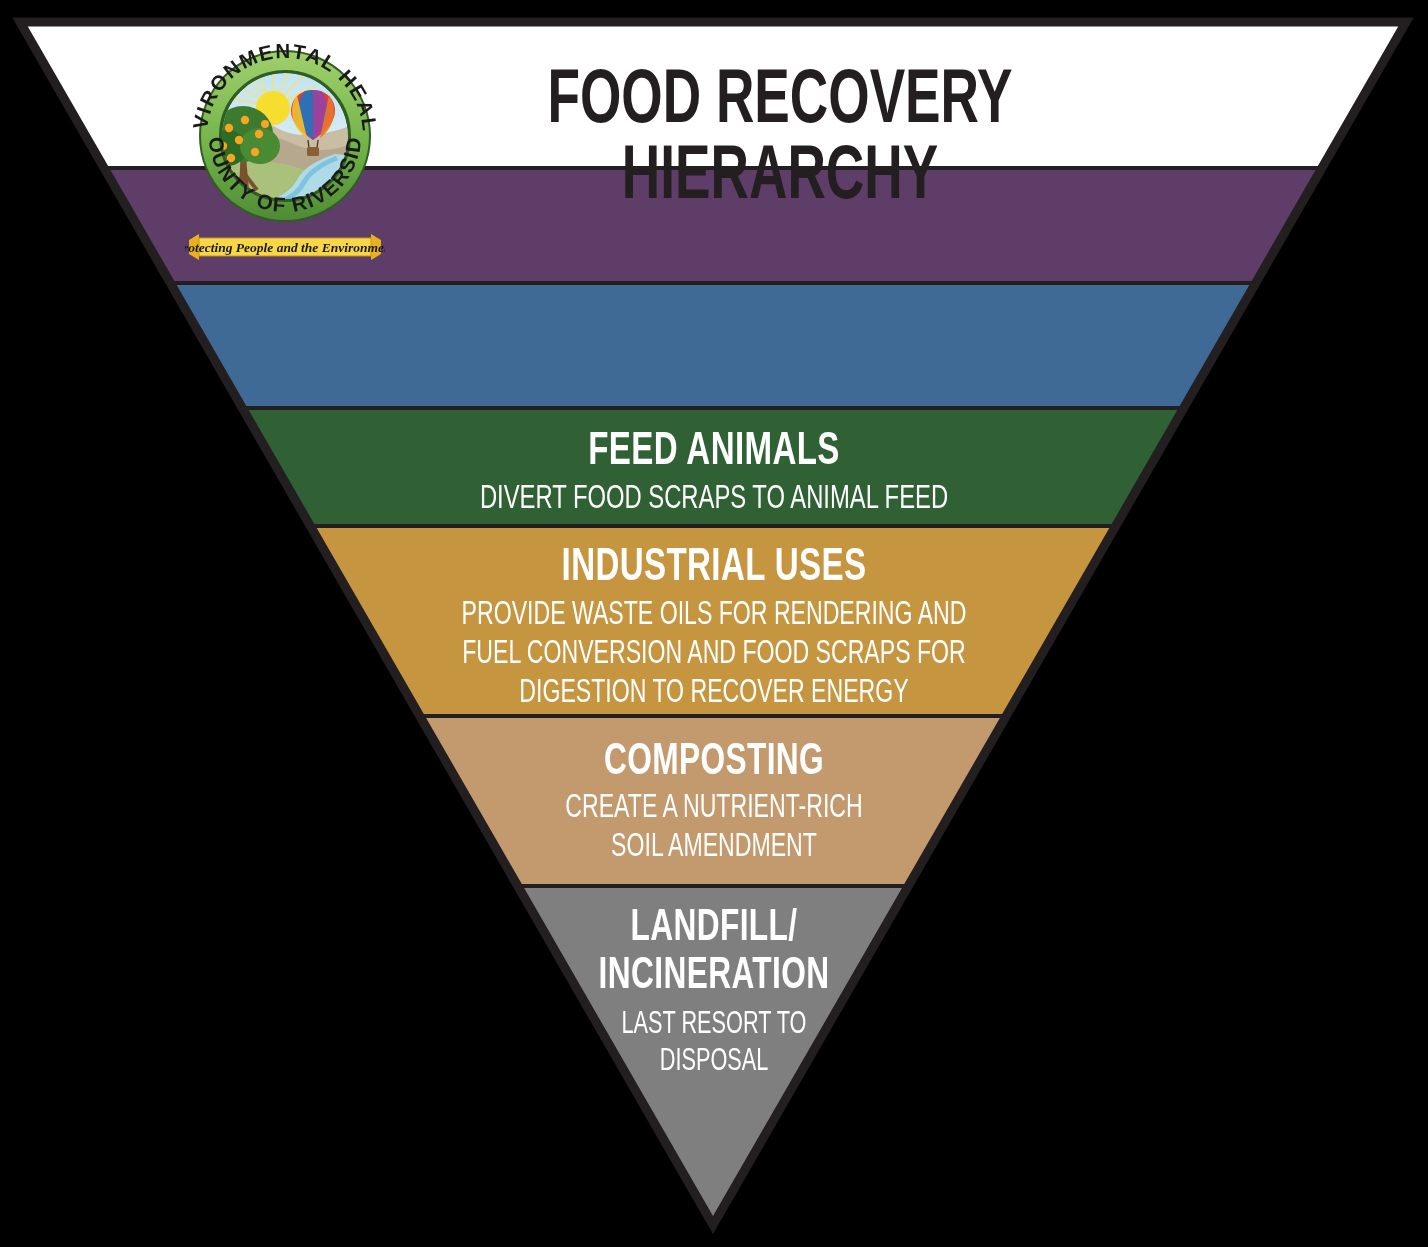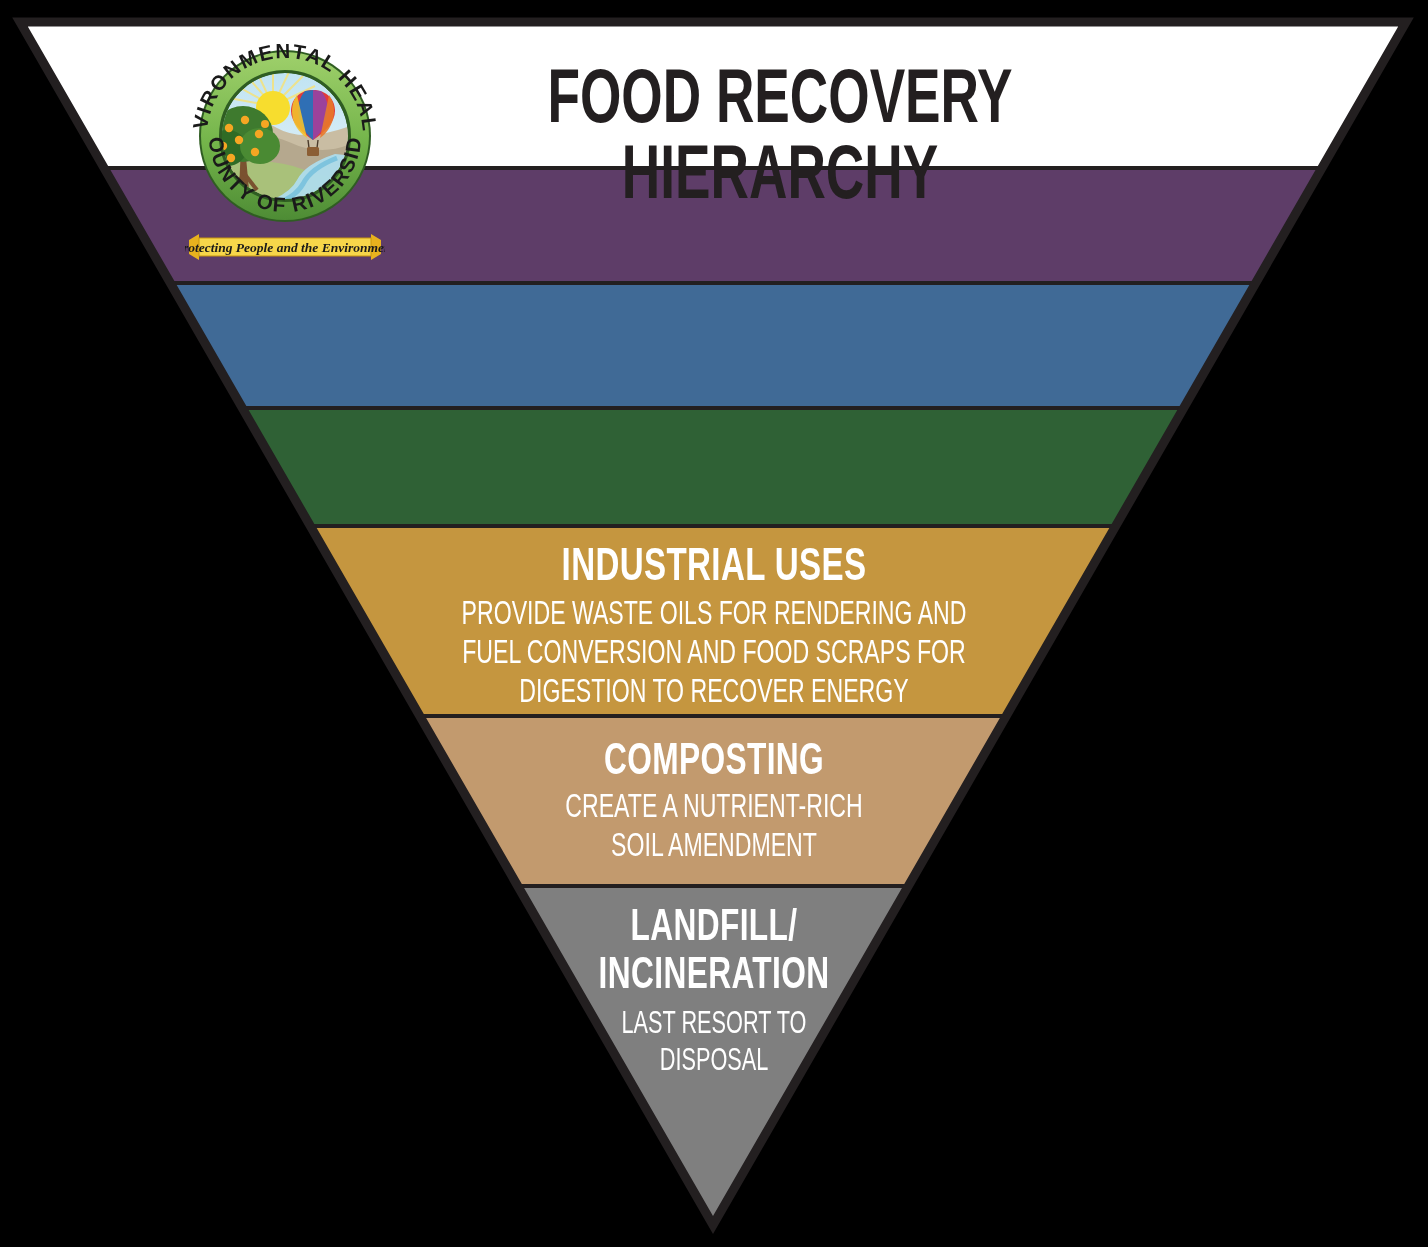--- a/index.html
+++ b/index.html
@@ -161,20 +161,24 @@
           <rect x="14" y="210" width="172" height="18" fill="none" stroke="#C8960F" stroke-width="1"></rect>
           <text x="100" y="224" text-anchor="middle" font-size="13.5" font-family="'Liberation Serif',serif" font-style="italic" font-weight="bold" fill="#1a1a1a">Protecting People and the Environment</text>
         </g>
       </svg>
     </div>
 
     <div id="page-title">FOOD RECOVERY HIERARCHY</div>
 
 
 
+    <div class="tier-text" style="top:425px">
+      <div class="t-title" style="font-size:46px">FEED ANIMALS</div>
+      <div class="t-desc" style="font-size:34px;margin-top:8px">DIVERT FOOD SCRAPS TO ANIMAL FEED</div>
+    </div>
 
     <div class="tier-text" style="top:541px">
       <div class="t-title" style="font-size:46px">INDUSTRIAL USES</div>
       <div class="t-desc" style="font-size:33px;margin-top:9px">PROVIDE WASTE OILS FOR RENDERING AND</div>
       <div class="t-desc" style="font-size:33px;margin-top:6px">FUEL CONVERSION AND FOOD SCRAPS FOR</div>
       <div class="t-desc" style="font-size:33px;margin-top:6px">DIGESTION TO RECOVER ENERGY</div>
     </div>
 
     <div class="tier-text" style="top:737px">
       <div class="t-title" style="font-size:44px">COMPOSTING</div>

